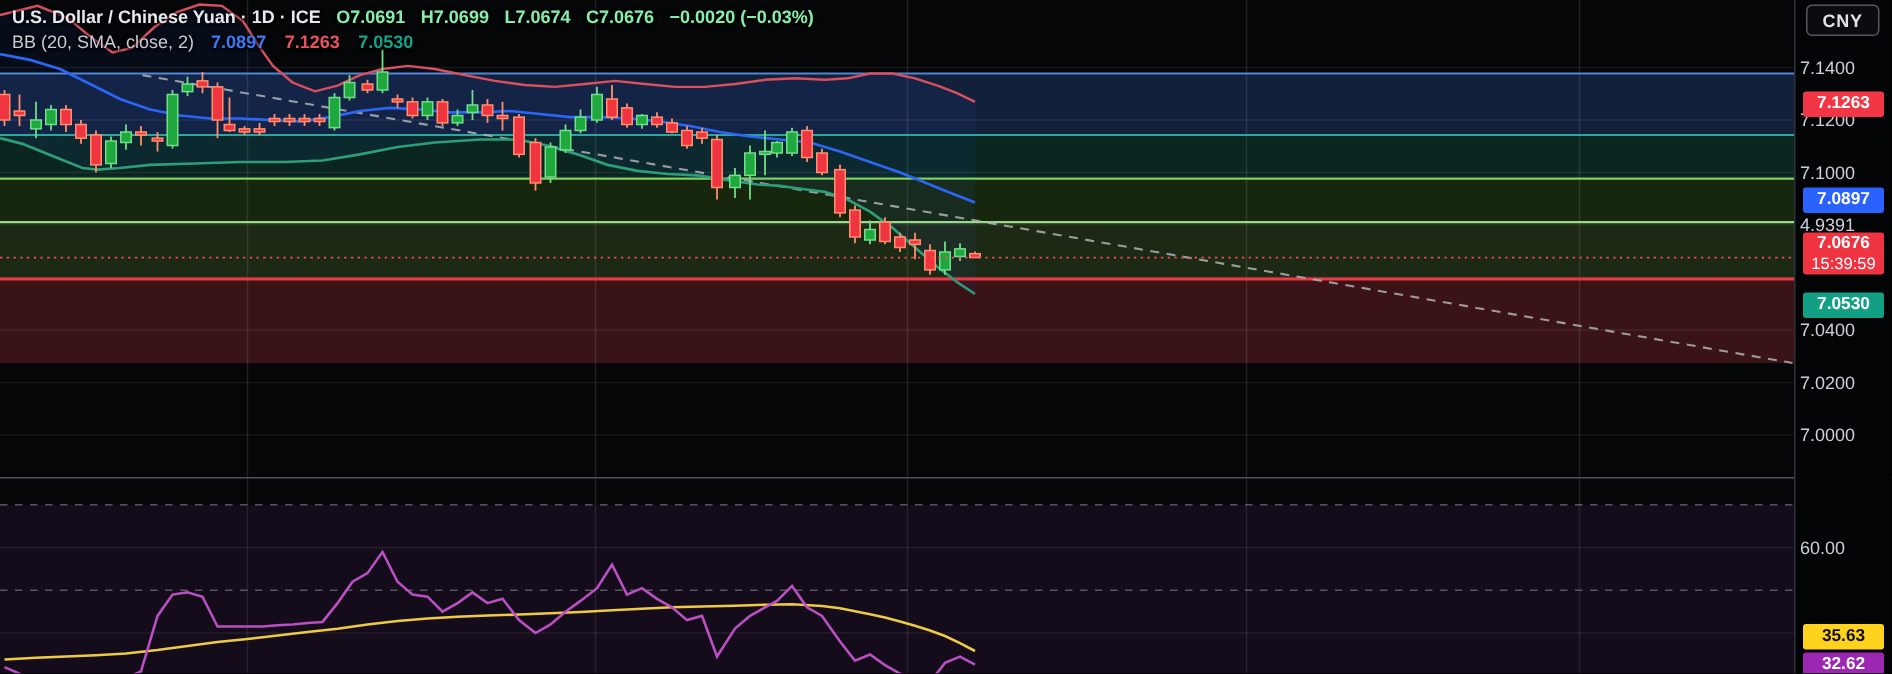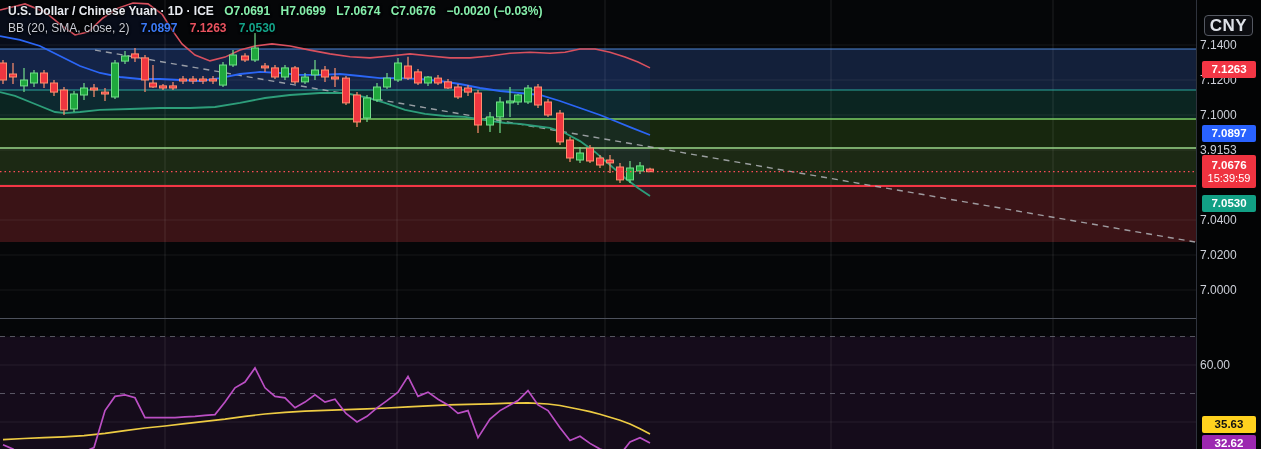--- a/index.html
+++ b/index.html
@@ -20,23 +20,23 @@
   .v-bb-basis { color:#3b7af7; margin-left:8px; font-weight:600;}
   .v-bb-upper { color:#e8525f; margin-left:9px; font-weight:600;}
   .v-bb-lower { color:#13a389; margin-left:9px; font-weight:600;}
   .v-rsi { color:#ad53c0; margin-left:8px; font-weight:600;}
   .v-rsi-ma { color:#f2cf44; margin-left:9px; font-weight:700;}
   .v-rsi-empty { color:#9598a1; margin-left:10px; letter-spacing:6px;}
   
   .axis { position:absolute; left:1196px; top:0; width:65px; height:449px;
     background:#030405; border-left:1px solid #2f333d; z-index:6; overflow:hidden; }
   .cny-btn { position:absolute; left:7px; top:3px; width:49px; height:21px;
-    border:1px solid #545861; border-radius:4px; color:#dfe2e8; font-size:17px;
+    border:1px solid #545861; border-radius:4px; color:#dfe2e8; font-size:12px;
     font-weight:600; display:flex; align-items:center; justify-content:center;
-    letter-spacing:.5px; background:#0b0c10; cursor:pointer;margin-top:12px; }
+    letter-spacing:.5px; background:#0b0c10; cursor:pointer; }
   .tick { position:absolute; left:3px; color:#cdd0d9; font-size:12px; }
   .axis-label { position:absolute; left:5px; width:54px; border-radius:2px;
     color:#fff; font-size:11.5px; font-weight:700; text-align:center;
     display:flex; flex-direction:column; justify-content:center; line-height:1.25; }
   .axis-label .sub { font-weight:400; font-size:11px; }
 </style>
 </head>
 <body>
 
 <div class="root">
@@ -245,32 +245,32 @@
     <span class="v-bb-lower">7.0530</span>
   </div>
 
 
   <div class="axis">
     <div class="cny-btn">CNY</div>
     <div id="axis-items">
         <span class="tick" style="top: 38px;">7.1400</span>
         <span class="tick" style="top: 73px;">7.1200</span>
         <span class="tick" style="top: 108px;">7.1000</span>
-        <span class="tick" style="top: 143px;">3.9153</span>
+        <span class="tick" style="top: 143px;">4.9391</span>
         <span class="tick" style="top: 213px;">7.0400</span>
         <span class="tick" style="top: 248px;">7.0200</span>
         <span class="tick" style="top: 283px;">7.0000</span>
         <span class="tick" style="top: 358px;">60.00</span>
         <div class="axis-label" style="background: rgb(242, 54, 69); color: rgb(255, 255, 255); height: 17px; top: 60.5px;">
           <span>7.1263</span>
         </div>
         <div class="axis-label" style="background: rgb(41, 98, 255); color: rgb(255, 255, 255); height: 17px; top: 124.5px;">
           <span>7.0897</span>
         </div>
-        <div class="axis-label" style="background: rgb(239, 51, 64); color: rgb(255, 255, 255); height: 33px; top: 155.2px;">
+        <div class="axis-label" style="background: rgb(239, 51, 64); color: rgb(255, 255, 255); height: 28px; top: 155.2px;">
           <span>7.0676</span>
           <span class="sub">15:39:59</span>
         </div>
         <div class="axis-label" style="background: rgb(18, 160, 133); color: rgb(255, 255, 255); height: 17px; top: 194.5px;">
           <span>7.0530</span>
         </div>
         <div class="axis-label" style="background: rgb(255, 210, 30); color: rgb(17, 17, 17); height: 17px; top: 415.5px;">
           <span>35.63</span>
         </div>
         <div class="axis-label" style="background: rgb(156, 39, 176); color: rgb(255, 255, 255); height: 17px; top: 434.5px;">

